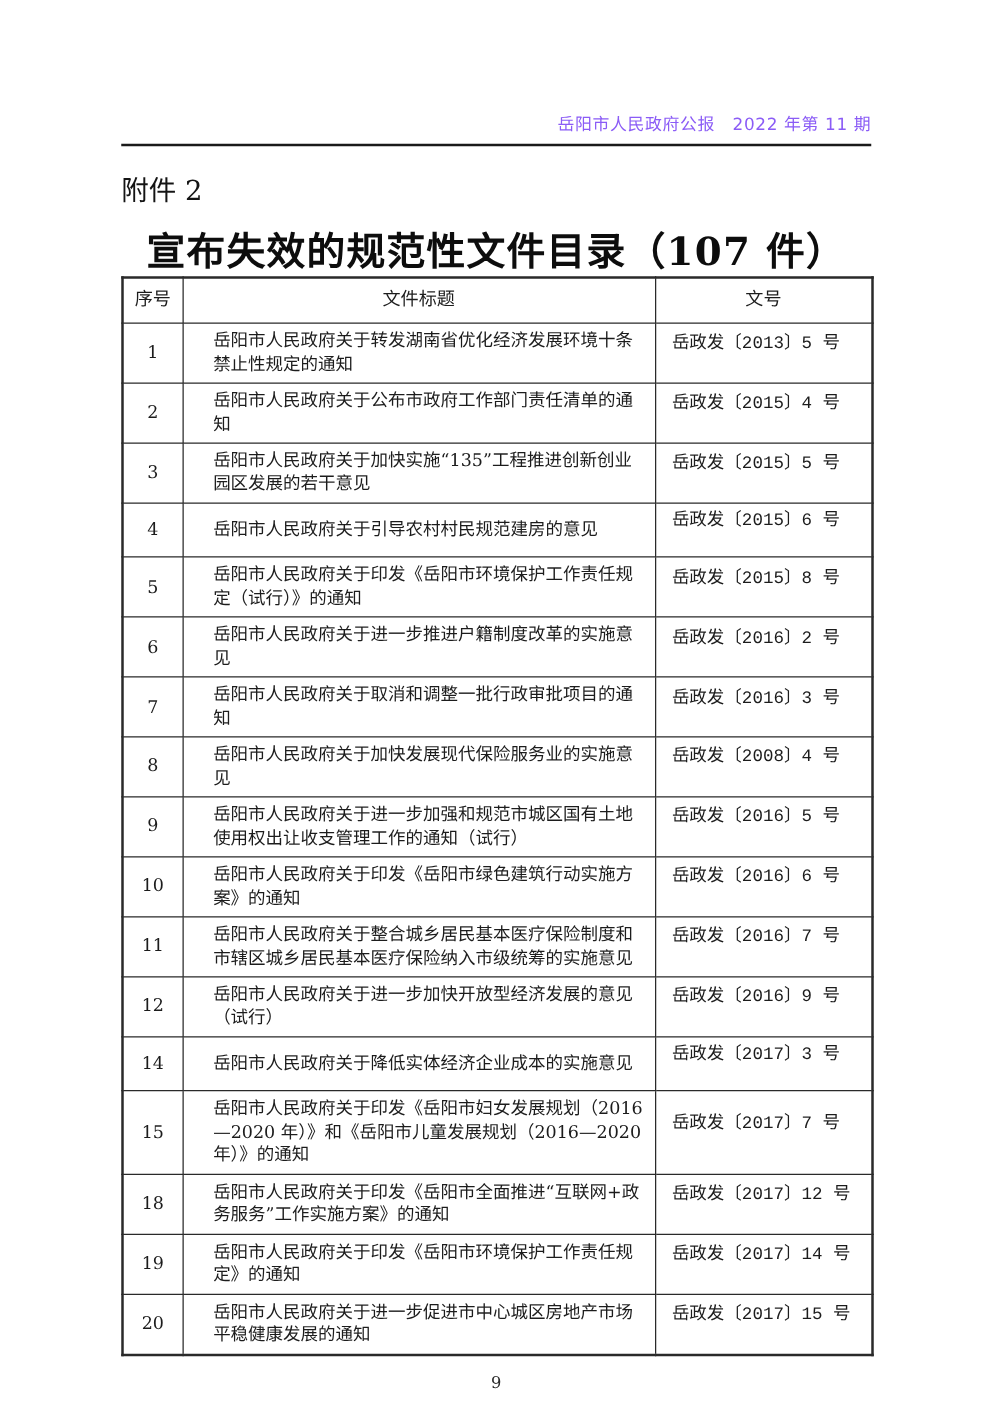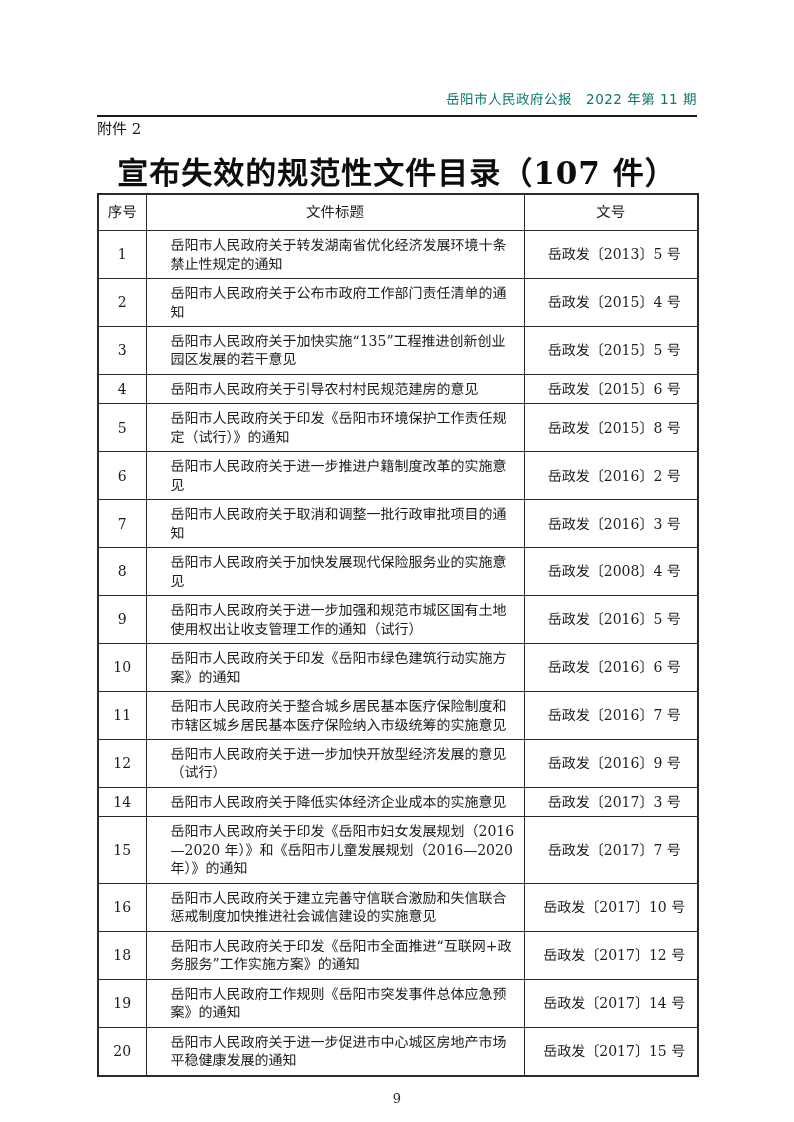--- a/index.html
+++ b/index.html
@@ -21,26 +21,27 @@
   .content {
     width: 600px;
     margin: 0 auto;
     padding-top: 88px;
   }
   .page-header {
     text-align: right;
     font-family: "DejaVu Sans", "Liberation Sans", sans-serif;
     font-size: 13.5px;
     letter-spacing: 0.5px;
-    color: #0f766e;
+    color: #8b5cf6;
     padding-bottom: 7px;
     border-bottom: 2px solid #1a1a1a;
   }
   .attachment-label {
-    font-size: 15px;
+    margin-top: 17px;
+    font-size: 22px;
     color: #141414;
   }
   .doc-title {
     margin-top: 10px;
     text-align: center;
     font-size: 31px;
     font-weight: bold;
     letter-spacing: 1px;
     color: #0d0d0d;
   }
@@ -70,23 +71,24 @@
   td.col-no {
     text-align: center;
     padding: 5px 2px;
     font-family: "DejaVu Serif", "Liberation Serif", serif;
   }
   td.col-title {
     text-align: left;
     padding: 5px 8px 5px 24px;
   }
   td.col-docno {
-    text-align: center;
-    padding: 5px 6px 5px 13px;
+    text-align: left;
+    padding: 5px 6px 19px 13px;
     white-space: nowrap;
+    font-family: Liberation Mono, monospace;
   }
   .page-footer {
     margin-top: 14px;
     text-align: center;
     font-size: 13px;
     color: #2a2a2a;
   }
 </style>
 </head>
 <body>
@@ -192,36 +194,31 @@
     <td class="col-title">岳阳市人民政府关于降低实体经济企业成本的实施意见</td>
     <td class="col-docno">岳政发〔2017〕3 号</td>
   </tr>
 
   <tr>
     <td class="col-no">15</td>
     <td class="col-title">岳阳市人民政府关于印发《岳阳市妇女发展规划（2016—2020 年）》和《岳阳市儿童发展规划（2016—2020 年）》的通知</td>
     <td class="col-docno">岳政发〔2017〕7 号</td>
   </tr>
 
-  <tr>
-    <td class="col-no">16</td>
-    <td class="col-title">岳阳市人民政府关于建立完善守信联合激励和失信联合惩戒制度加快推进社会诚信建设的实施意见</td>
-    <td class="col-docno">岳政发〔2017〕10 号</td>
-  </tr>
 
 
   <tr>
     <td class="col-no">18</td>
     <td class="col-title">岳阳市人民政府关于印发《岳阳市全面推进“互联网+政务服务”工作实施方案》的通知</td>
     <td class="col-docno">岳政发〔2017〕12 号</td>
   </tr>
 
   <tr>
     <td class="col-no">19</td>
-    <td class="col-title">岳阳市人民政府工作规则《岳阳市突发事件总体应急预案》的通知</td>
+    <td class="col-title">岳阳市人民政府关于印发《岳阳市环境保护工作责任规定》的通知</td>
     <td class="col-docno">岳政发〔2017〕14 号</td>
   </tr>
 
   <tr>
     <td class="col-no">20</td>
     <td class="col-title">岳阳市人民政府关于进一步促进市中心城区房地产市场平稳健康发展的通知</td>
     <td class="col-docno">岳政发〔2017〕15 号</td>
   </tr>
 </tbody>
     </table>

